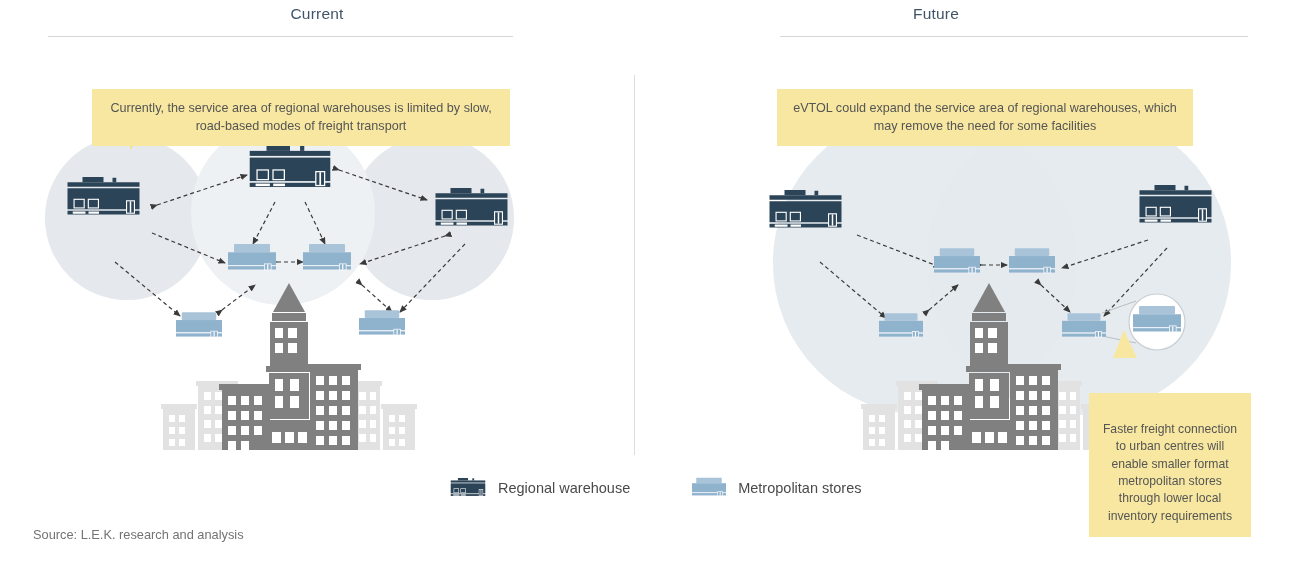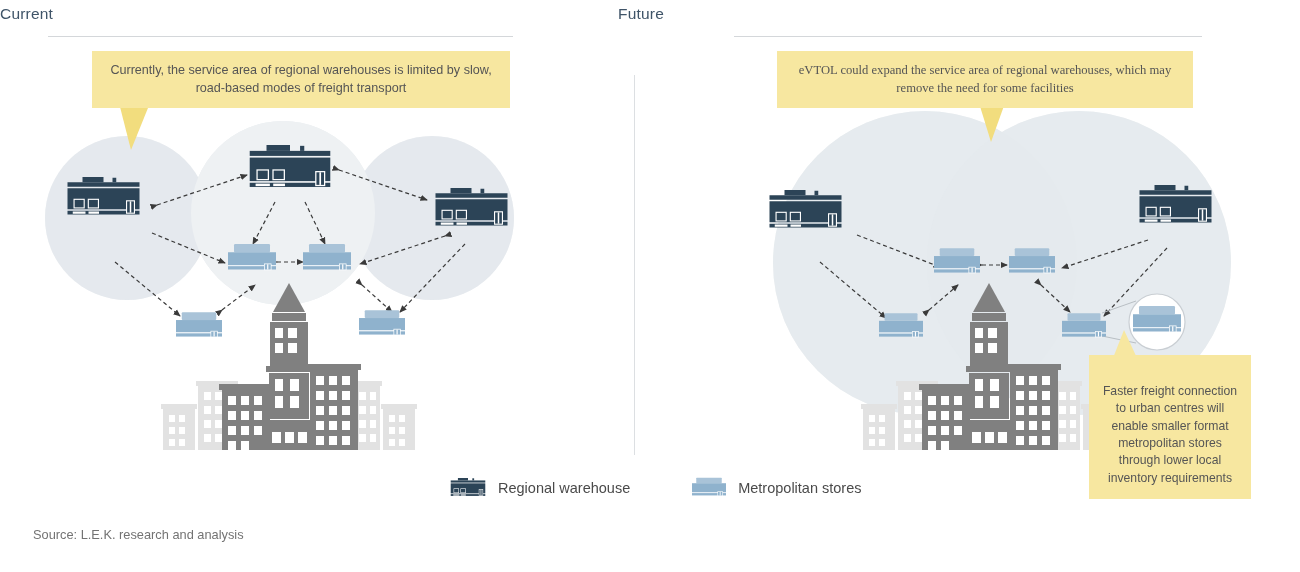--- a/index.html
+++ b/index.html
@@ -3,54 +3,54 @@
 <meta charset="utf-8">
 <style>
   html,body{margin:0;padding:0;background:#ffffff;}
   body{
     width:1300px;height:572px;position:relative;overflow:hidden;
     font-family:"Liberation Sans",sans-serif;
     color:#4a4a4a;
   }
   .panel{position:absolute;top:0;height:520px;}
   #panel-current{left:0;width:634px;}
-  #panel-future{left:618px;width:544px;}
+  #panel-future{left:664px;width:544px;}
 
   .panel-title{
-    position:absolute;top:5px;width:100%;
+    position:absolute;top:5px;width:100%;text-align:center;
     font-size:15.5px;color:#3f5468;letter-spacing:.2px;
   }
   .title-rule{
     position:absolute;height:1px;background:#d4d7da;
   }
   #rule-current{left:48px;width:465px;top:36px;}
   #rule-future{left:116px;width:468px;top:36px;}
 
   .divider{
     position:absolute;left:634px;top:75px;width:1px;height:380px;background:#dcdfe2;
   }
 
   
   .callout{
     position:absolute;background:#f7e7a0;color:#555555;
     font-size:12.6px;line-height:1.45;text-align:center;
-    padding:10px 14px;box-sizing:border-box;
+    padding:10px 14px;box-sizing:border-box;margin-top:38px;
   }
   .callout-tail{
     position:absolute;width:0;height:0;
   }
 
   #callout-current{left:92px;top:51px;width:418px;}
   #tail-current{
     left:119px;top:103px;
     border-left:12px solid transparent;
     border-right:19px solid transparent;
     border-top:47px solid #f2dd7e;
   }
-  #callout-future{left:777px;top:51px;width:416px;font-family:Liberation Serif, serif;}
+  #callout-future{left:777px;top:51px;width:416px;}
   #tail-future{
     left:979px;top:103px;
     border-left:12px solid transparent;
     border-right:14px solid transparent;
     border-top:39px solid #f2dd7e;
   }
   #callout-inset{
     left:1089px;top:355px;width:162px;
     font-size:12.2px;line-height:1.42;padding:28px 8px 12px 8px;
   }

